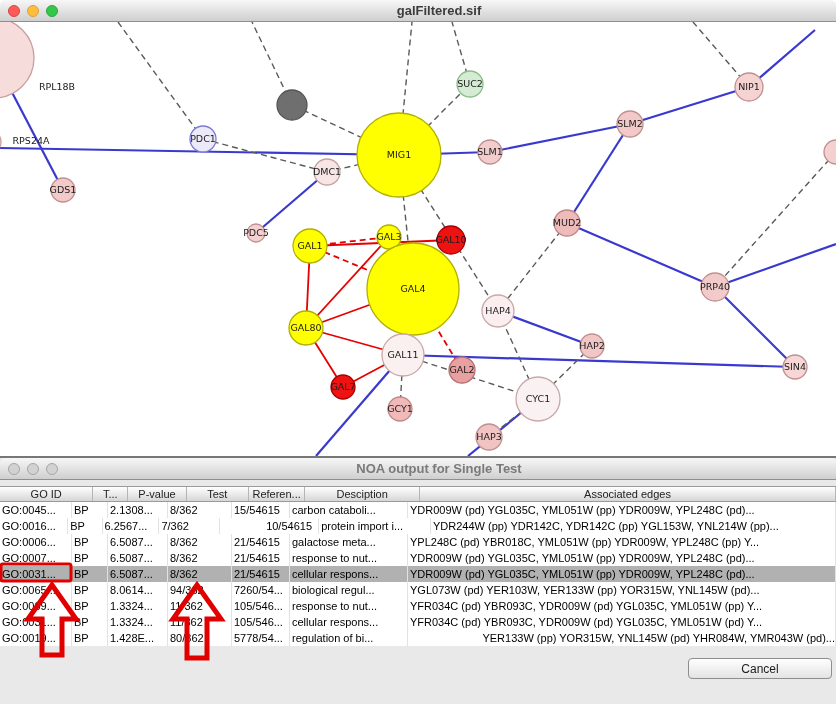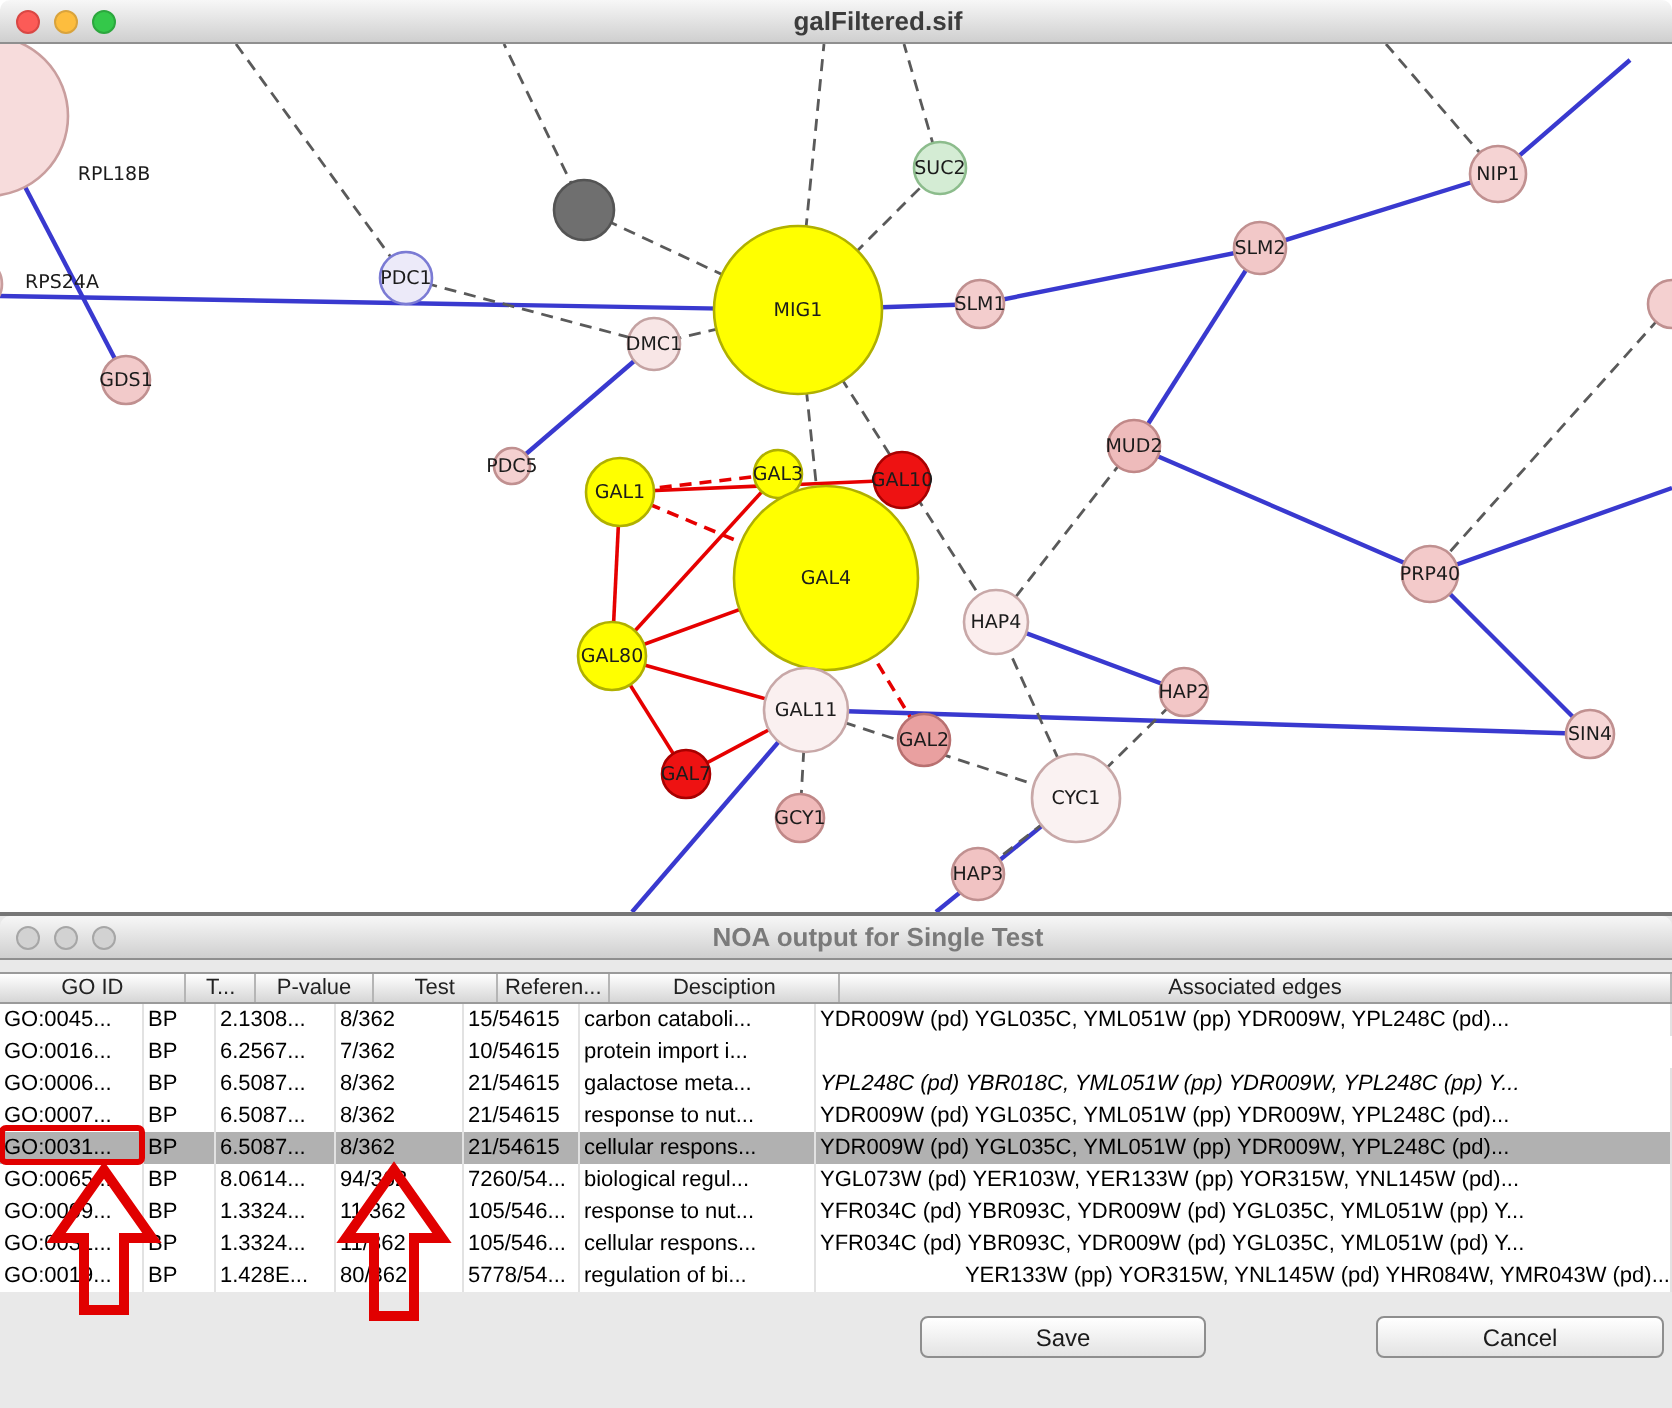--- a/index.html
+++ b/index.html
@@ -200,31 +200,32 @@
           <div class="tcell" style="width: 64px;">8/362</div>
           <div class="tcell" style="width: 58px;">15/54615</div>
           <div class="tcell" style="width: 118px;">carbon cataboli...</div>
           <div class="tcell" style="width: 428px;">YDR009W (pd) YGL035C, YML051W (pp) YDR009W, YPL248C (pd)...</div>
         </div>
         <div class="trow">
           <div class="tcell" style="width: 72px;">GO:0016...</div>
           <div class="tcell" style="width: 36px;">BP</div>
           <div class="tcell" style="width: 60px;">6.2567...</div>
           <div class="tcell" style="width: 64px;">7/362</div>
-          <div class="tcell" style="width: 58px;">10/54615</div>
+          <div class="tcell" style="width: 58px; margin-left: 44px;">10/54615</div>
           <div class="tcell" style="width: 118px;">protein import i...</div>
+          <div class="tcell" style="width: 428px;">YDR244W (pp) YDR142C, YDR142C (pp) YGL153W, YNL214W (pp)...</div>
         </div>
         <div class="trow">
           <div class="tcell" style="width: 72px;">GO:0006...</div>
           <div class="tcell" style="width: 36px;">BP</div>
           <div class="tcell" style="width: 60px;">6.5087...</div>
           <div class="tcell" style="width: 64px;">8/362</div>
           <div class="tcell" style="width: 58px;">21/54615</div>
           <div class="tcell" style="width: 118px;">galactose meta...</div>
-          <div class="tcell" style="width: 428px; font-style: italic;">YPL248C (pd) YBR018C, YML051W (pp) YDR009W, YPL248C (pp) Y...</div>
+          <div class="tcell" style="width: 428px;">YPL248C (pd) YBR018C, YML051W (pp) YDR009W, YPL248C (pp) Y...</div>
         </div>
         <div class="trow">
           <div class="tcell" style="width: 72px;">GO:0007...</div>
           <div class="tcell" style="width: 36px;">BP</div>
           <div class="tcell" style="width: 60px;">6.5087...</div>
           <div class="tcell" style="width: 64px;">8/362</div>
           <div class="tcell" style="width: 58px;">21/54615</div>
           <div class="tcell" style="width: 118px;">response to nut...</div>
           <div class="tcell" style="width: 428px;">YDR009W (pd) YGL035C, YML051W (pp) YDR009W, YPL248C (pd)...</div>
         </div>
@@ -269,21 +270,20 @@
           <div class="tcell" style="width: 36px;">BP</div>
           <div class="tcell" style="width: 60px;">1.428E...</div>
           <div class="tcell" style="width: 64px;">80/362</div>
           <div class="tcell" style="width: 58px;">5778/54...</div>
           <div class="tcell" style="width: 118px;">regulation of bi...</div>
           <div class="tcell" style="width: 428px; text-align: right;">YER133W (pp) YOR315W, YNL145W (pd) YHR084W, YMR043W (pd)...</div>
         </div>
       </div>
   </div>
 
-  <button id="save-btn" class="mac-button">Save</button>
   <button id="cancel-btn" class="mac-button">Cancel</button>
 </div>
 
 <svg id="annotations" viewBox="0 0 836 704" xmlns="http://www.w3.org/2000/svg">
   <rect x="1" y="564" width="70" height="17" rx="2" fill="none" stroke="#e10000" stroke-width="3"></rect>
   <polygon points="52,585 28,619 42,619 42,655 62,655 62,619 76,619" fill="none" stroke="#e10000" stroke-width="5" stroke-linejoin="miter"></polygon>
   <polygon points="197,585 173,619 187,619 187,658 207,658 207,619 221,619" fill="none" stroke="#e10000" stroke-width="5" stroke-linejoin="miter"></polygon>
 </svg>
 
 </body></html>

